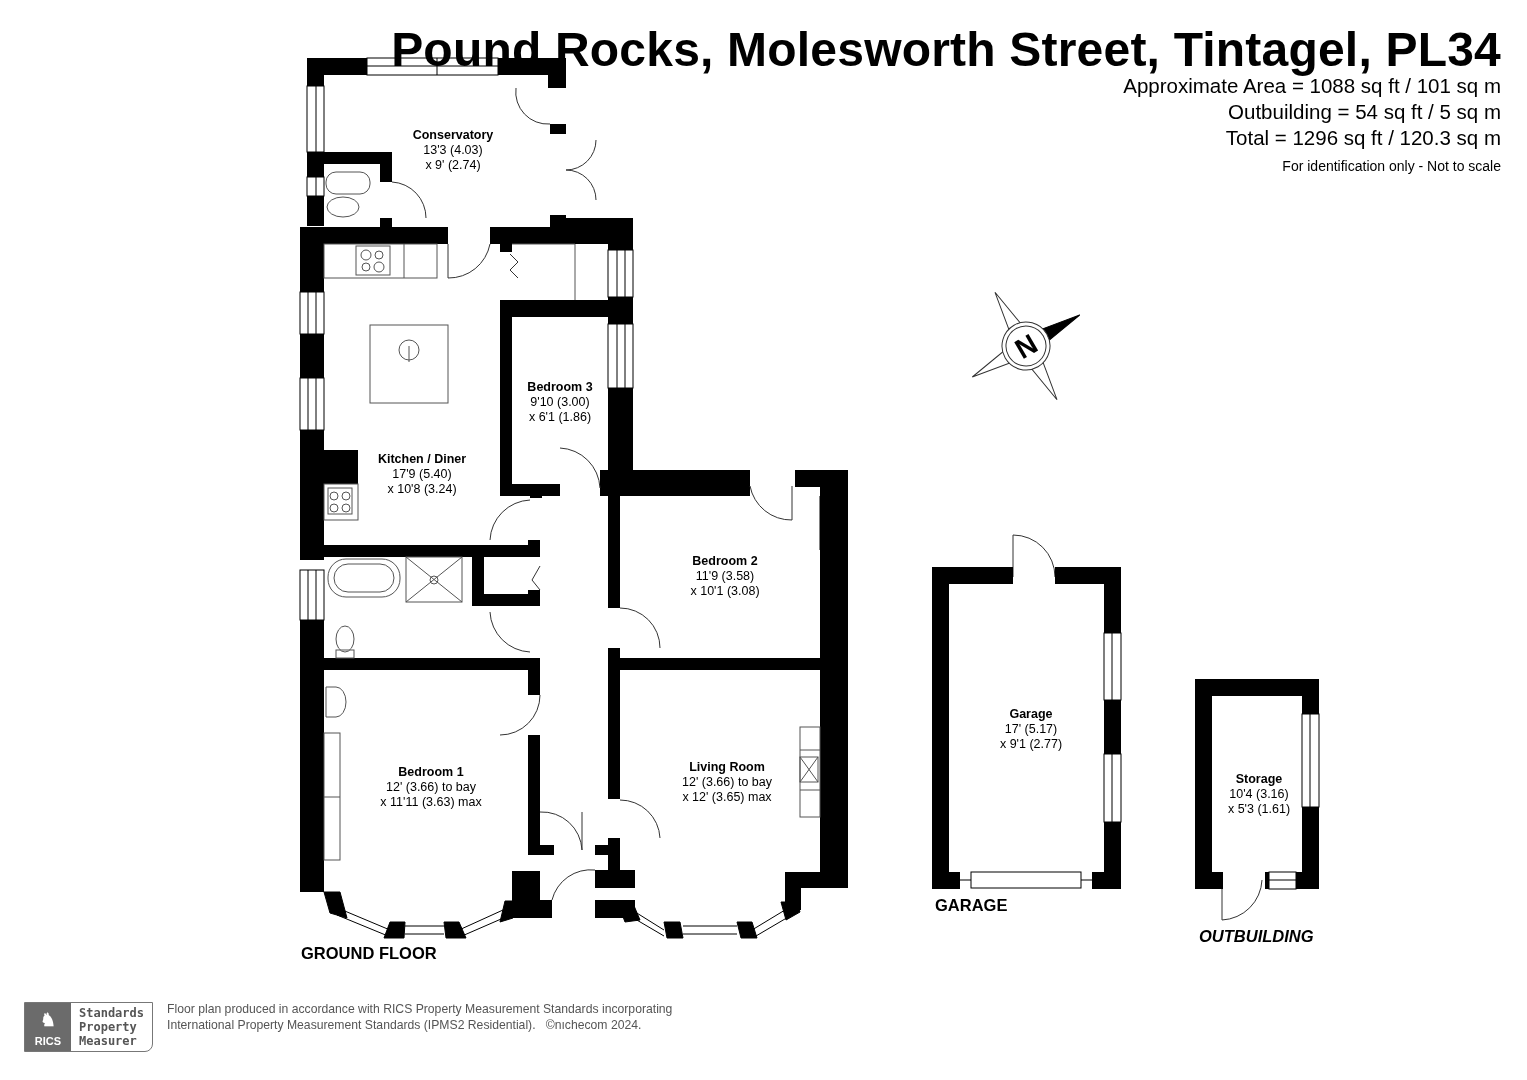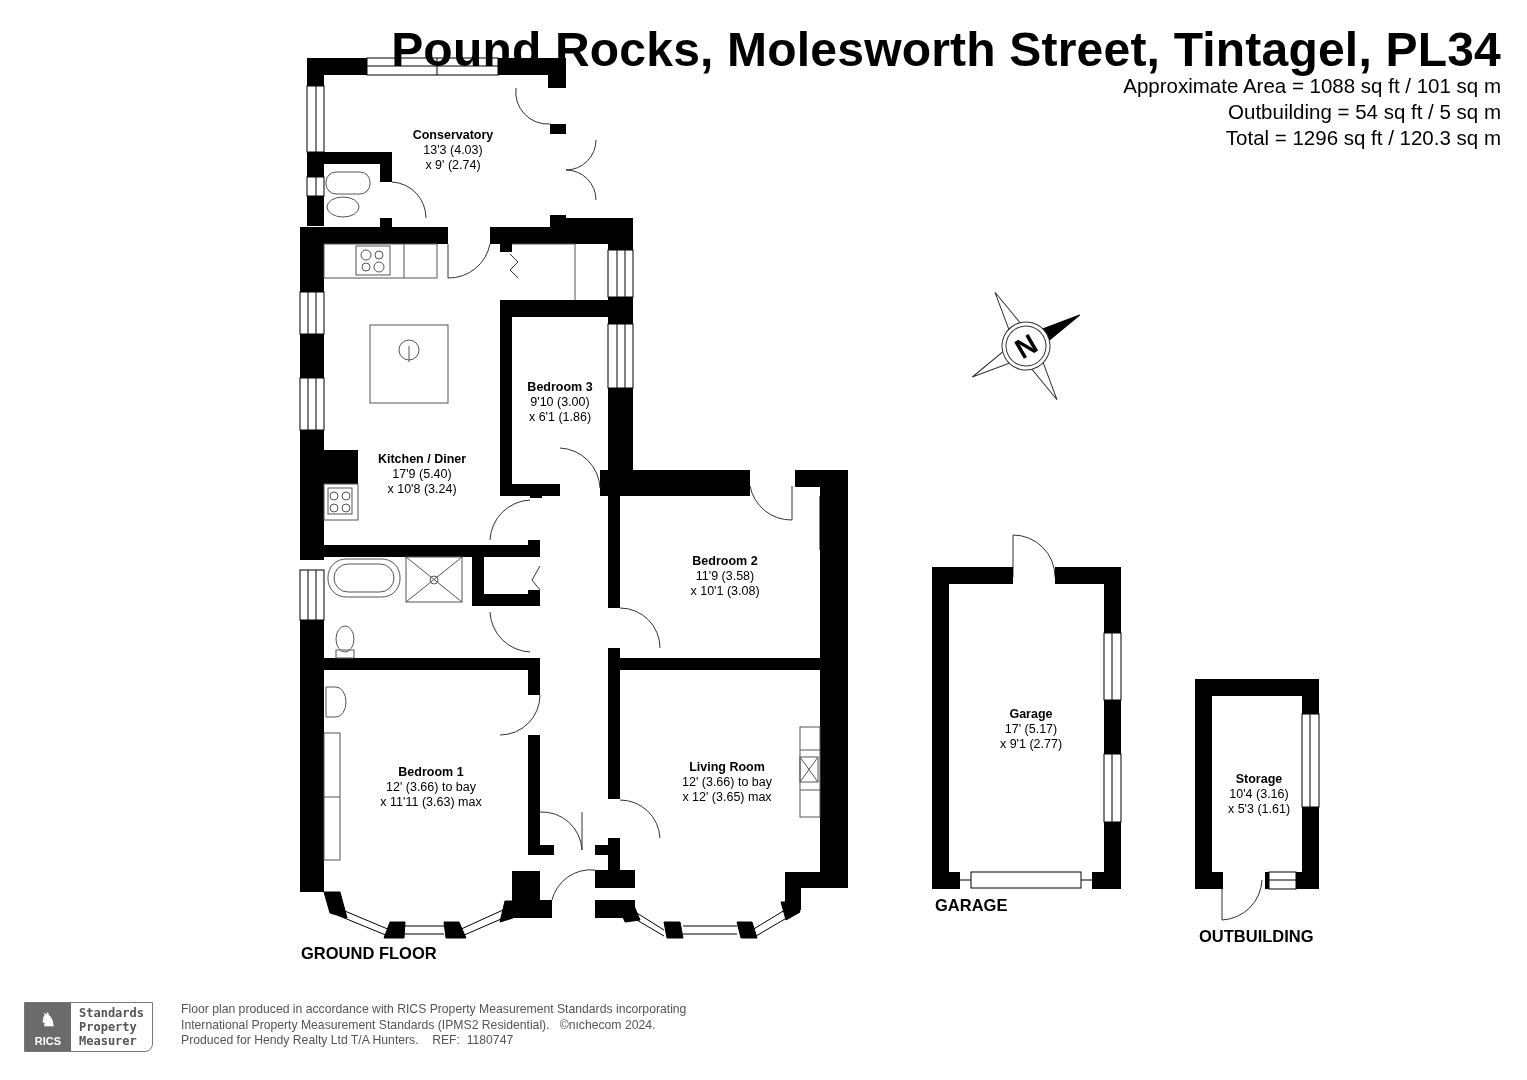--- a/index.html
+++ b/index.html
@@ -9,30 +9,31 @@
   .areas .note{font-size:14px;line-height:18px;margin-top:6px;}
   svg.plan{position:absolute;left:0;top:0;}
   .room-label{position:absolute;text-align:center;transform:translateX(-50%);font-size:12.5px;line-height:15px;white-space:nowrap;}
   .room-label .rn{font-weight:bold;}
   .section-label{position:absolute;font-weight:bold;font-size:16.5px;white-space:nowrap;}
   .footer{position:absolute;left:24px;top:1002px;display:flex;align-items:flex-start;}
   .rics-badge{display:flex;height:48px;border:1px solid #777;border-radius:0 0 8px 0;}
   .rics-logo{width:46px;background:#6b6b6b;color:#fff;display:flex;flex-direction:column;align-items:center;justify-content:flex-end;font-weight:bold;font-size:11px;padding-bottom:4px;box-sizing:border-box;}
   .rics-logo .lion{font-size:18px;line-height:18px;margin-bottom:6px;}
   .rics-text{padding:3px 8px 0 8px;font-family:"DejaVu Sans Mono",monospace;font-weight:bold;font-size:12px;line-height:14px;color:#555;}
-  .footer-text{margin-left:28px;font-size:12.2px;line-height:15.5px;color:#555;margin-top:0px;}
+  .footer-text{margin-left:14px;font-size:12.2px;line-height:15.5px;color:#555;margin-top:0px;}
 </style>
 </head>
 <body>
 
 <div class="title">Pound Rocks, Molesworth Street, Tintagel, PL34</div>
 <div class="areas">
   <div>Approximate Area = 1088 sq ft / 101 sq m</div>
   <div>Outbuilding = 54 sq ft / 5 sq m</div>
   <div>Total = 1296 sq ft / 120.3 sq m</div>
+  <div class="note">For identification only - Not to scale</div>
 </div>
 
 <svg class="plan" width="1527" height="1080" viewBox="0 0 1527 1080">
   <g fill="#000">
 
     <rect x="307" y="58" width="60" height="17"></rect>
     <rect x="498" y="58" width="68" height="17"></rect>
     <rect x="548" y="58" width="18" height="30"></rect>
     <rect x="307" y="58" width="17" height="28"></rect>
     <rect x="307" y="152" width="17" height="25"></rect>
@@ -287,32 +288,31 @@
     <div>x 9'1 (2.77)</div>
 </div>
 <div class="room-label" style="left:1259px;top:772px;">
   <div class="rn">Storage</div>
     <div>10'4 (3.16)</div>
     <div>x 5'3 (1.61)</div>
 </div>
 
 <div class="section-label" style="left:301px;top:944px;">GROUND FLOOR</div>
 <div class="section-label" style="left:935px;top:896px;">GARAGE</div>
-<div class="section-label" style="left:1199px;top:927px;">OUTBUILDING</div>
+<div class="section-label" style="left:1199px;top:927px;font-style:italic;">OUTBUILDING</div>
 
 <div class="footer">
   <div class="rics-badge">
     <div class="rics-logo">
       <span class="lion">♞</span>
       <span>RICS</span>
     </div>
     <div class="rics-text">
       <div>Standards</div>
       <div>Property</div>
       <div>Measurer</div>
     </div>
   </div>
   <div class="footer-text">
     <div>Floor plan produced in accordance with RICS Property Measurement Standards incorporating</div>
     <div style="white-space:pre;">International Property Measurement Standards (IPMS2 Residential).   ©nıchecom 2024.</div>
-    <div style="white-space:pre;">Produced for Hendy Realty Ltd T/A Hunters.    REF:  1180747</div>
   </div>
 </div>
 
 </body></html>

